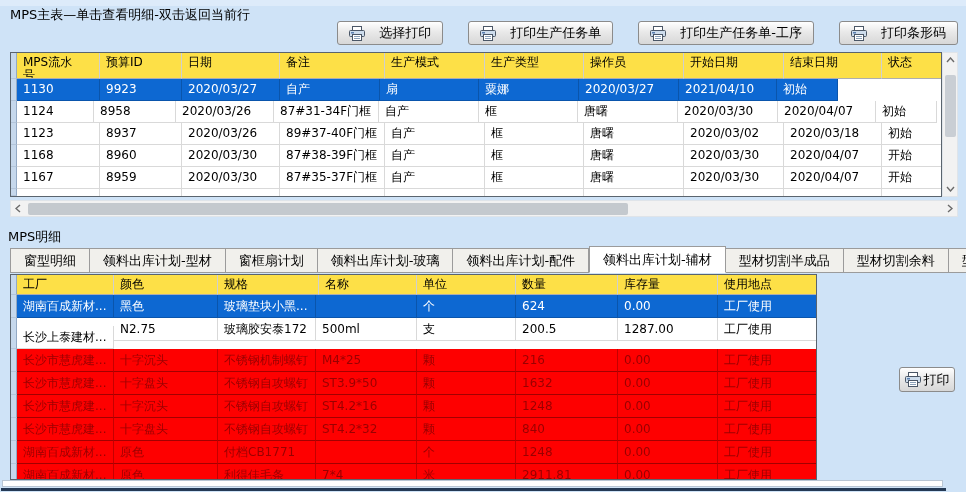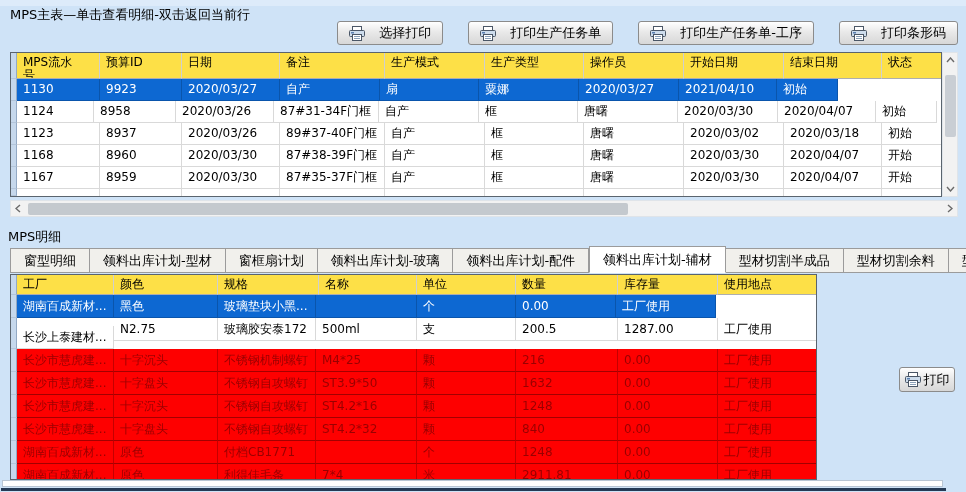--- a/index.html
+++ b/index.html
@@ -283,20 +283,21 @@
       <div class="th" style="width: 100px;">库存量</div>
       <div class="th" style="width: 100px;">使用地点</div>
     </div>
     <div class="tr row-selected">
       <div class="gutter"></div>
       <div class="td" style="width: 97px;">湖南百成新材...</div>
       <div class="td" style="width: 104px;">黑色</div>
       <div class="td" style="width: 98px;">玻璃垫块小黑...</div>
       <div class="td" style="width: 101px;"></div>
       <div class="td" style="width: 99px;">个</div>
+      <div class="td" style="width: 102px;">624</div>
       <div class="td" style="width: 100px;">0.00</div>
       <div class="td" style="width: 100px;">工厂使用</div>
     </div>
     <div class="tr">
       <div class="gutter"></div>
       <div class="td" style="width: 97px; margin-top: 8px;">长沙上泰建材...</div>
       <div class="td" style="width: 104px;">N2.75</div>
       <div class="td" style="width: 98px;">玻璃胶安泰172</div>
       <div class="td" style="width: 101px;">500ml</div>
       <div class="td" style="width: 99px;">支</div>

